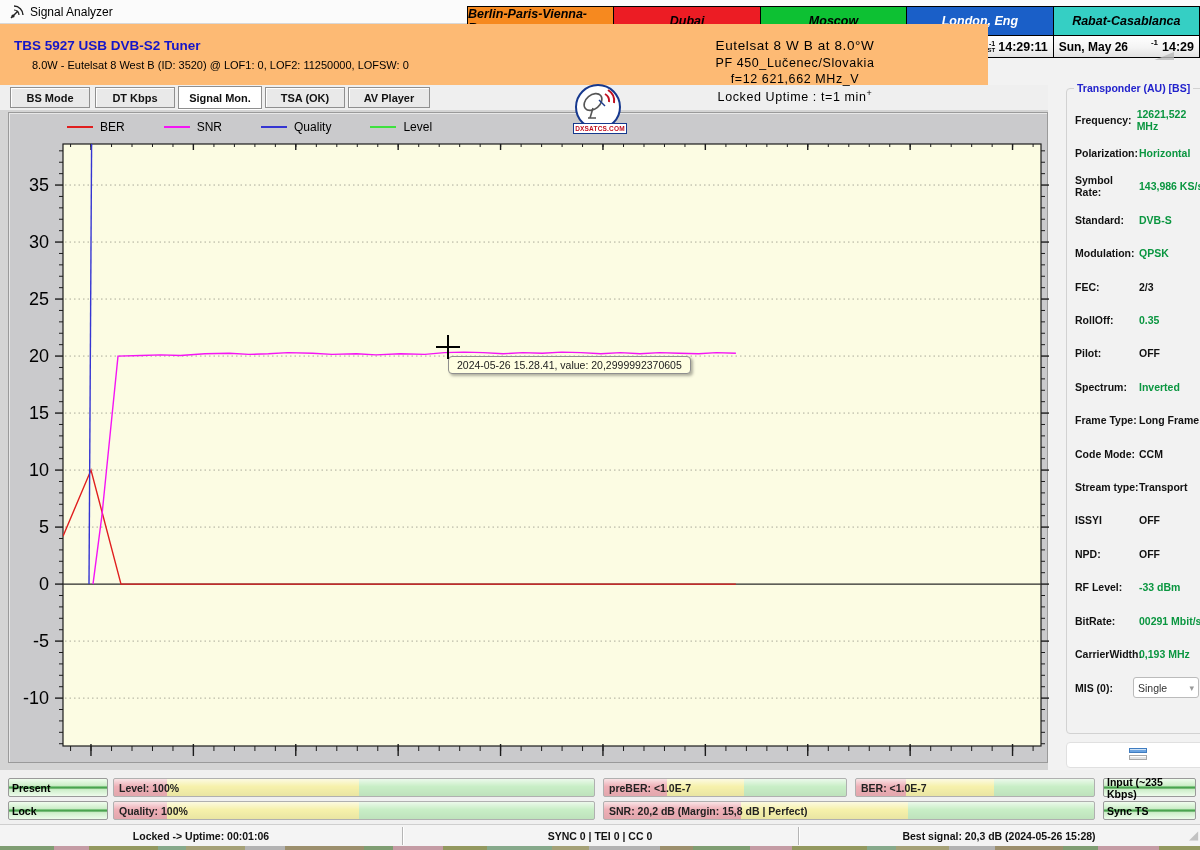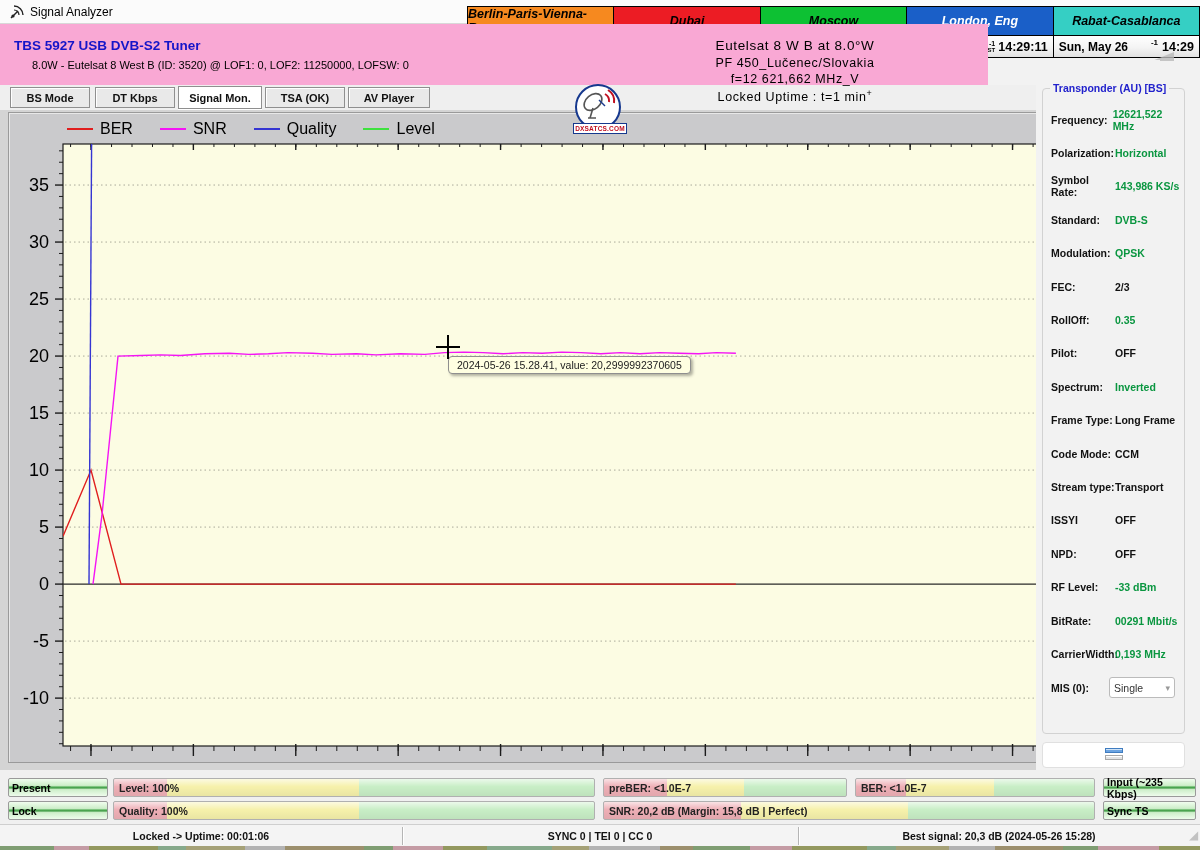--- a/index.html
+++ b/index.html
@@ -23,21 +23,21 @@
             font-size:12px;font-weight:bold;color:#000;padding:0 5px;}
   .timecell .date{flex:0 0 auto;}
   .timecell .off{flex:1;text-align:right;font-size:8px;font-weight:bold;transform:translateY(-4px);padding-right:4px;}
   .timecell .dst{flex:1;display:flex;flex-direction:column;align-items:flex-end;line-height:6px;padding-right:3px;}
   .timecell .dst .s1{font-size:7px;font-weight:bold;}
   .timecell .dst .s2{font-size:6px;font-weight:bold;}
   .timecell .tm{flex:0 0 auto;font-size:12.5px;}
   .tri{left:1152px;top:52px;width:0;height:0;border-left:22px solid transparent;border-bottom:9px solid #b9b9b9;opacity:.8;}
 
   
-  .tophead{left:0;top:24px;width:988px;height:86px;background:#f9a8d4;}
+  .tophead{left:0;top:24px;width:988px;height:86px;background:#fdba74;}
   .tunername{position:absolute;left:14px;top:14px;font-size:13.5px;font-weight:bold;color:#1515c8;}
   .tunerdet{position:absolute;left:32px;top:35px;font-size:11px;color:#000;}
   .centerhead{position:absolute;left:560px;top:38px;width:470px;text-align:center;letter-spacing:.6px;color:#000;z-index:5;}
   .ch1{font-size:13.5px;margin-bottom:3px;}
   .ch2,.ch3,.ch4{font-size:12.5px;margin-bottom:2px;}
   .ch4 sup{font-size:9px;}
 
   
   .logo{left:573px;top:84px;width:54px;height:52px;z-index:6;}
   .logo .circ{position:absolute;left:2px;top:0;width:46px;height:46px;border:2px solid #16388e;border-radius:50%;background:#fff;}
@@ -48,32 +48,32 @@
   
   .tabbar{left:0;top:85px;width:1048px;height:25px;background:#efefef;}
   .tab{position:absolute;top:2px;height:21px;background:#e9e9e9;border:1px solid #8f8f8f;
        box-shadow:inset 1px 1px 0 #fff;font-size:11px;font-weight:bold;display:flex;align-items:center;justify-content:center;cursor:pointer;}
   .tab.active{background:#fff;top:1px;height:23px;box-shadow:inset 1px 1px 0 #fff, 0 1px 0 #fff;}
 
   
   .chartzone{left:0;top:110px;width:1048px;height:660px;background:#d4d4d4;}
   .chartpanel{left:8px;top:112px;width:1040px;height:651px;background:#cacacc;border:1px solid #9a9a9a;
               box-shadow:inset 1px 1px 0 #e8e8e8;}
-  .legend{position:absolute;left:58px;top:7px;display:flex;align-items:center;gap:0;font-size:16px;color:#000;}
+  .legend{position:absolute;left:58px;top:7px;display:flex;align-items:center;gap:12px;font-size:12px;color:#000;}
   .legitem{display:flex;align-items:center;margin-right:27px;}
   .legswatch{width:26px;height:2px;margin-right:7px;}
   #chartmount{position:absolute;left:0;top:24px;}
   .tooltip{left:448px;top:356px;background:#ffffe1;border:1px solid #8f8f8f;border-radius:4px;
            padding:2px 8px;font-size:10.5px;color:#222;box-shadow:2px 2px 3px rgba(0,0,0,.3);white-space:nowrap;z-index:8;}
   .crosshair{left:436px;top:335px;width:24px;height:24px;z-index:9;}
   .crosshair .h{position:absolute;left:0;top:11px;width:24px;height:1.6px;background:#000;}
   .crosshair .v{position:absolute;left:11px;top:0;width:1.6px;height:24px;background:#000;}
 
   
-  .sidebar{left:1036px;top:60px;width:124px;height:715px;background:#f2f2f2;}
+  .sidebar{left:1060px;top:60px;width:124px;height:715px;background:#f2f2f2;}
   .groupbox{position:absolute;left:6px;top:28px;width:143px;height:646px;border:1px solid #d2d2d2;border-radius:4px;}
   .grouptitle{position:absolute;left:7px;top:-7px;background:#f2f2f2;padding:0 3px;font-size:10.5px;font-weight:bold;color:#2222cc;}
   .tprow{display:flex;align-items:center;height:33.4px;padding-left:8px;font-size:10.5px;}
   .tprow .lb{width:64px;font-weight:bold;color:#111;}
   .tprow .vl{font-weight:bold;color:#111;}
   .tprow .vl.green{color:#0a9640;}
   #tp-rows{position:absolute;left:0;top:14px;width:100%;}
   .misrow{position:absolute;left:0;top:588px;width:100%;display:flex;align-items:center;padding-left:8px;font-size:10.5px;}
   .misrow .lb{width:58px;font-weight:bold;}
   .misselect{width:66px;height:21px;background:#fff;border:1px solid #bbb;border-radius:3px;display:flex;align-items:center;

